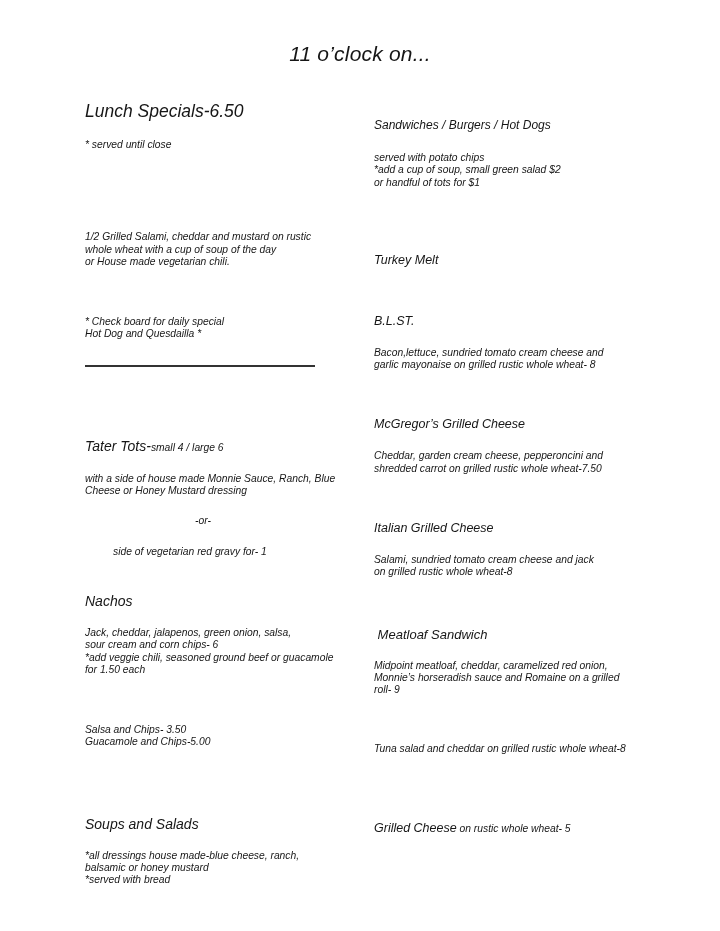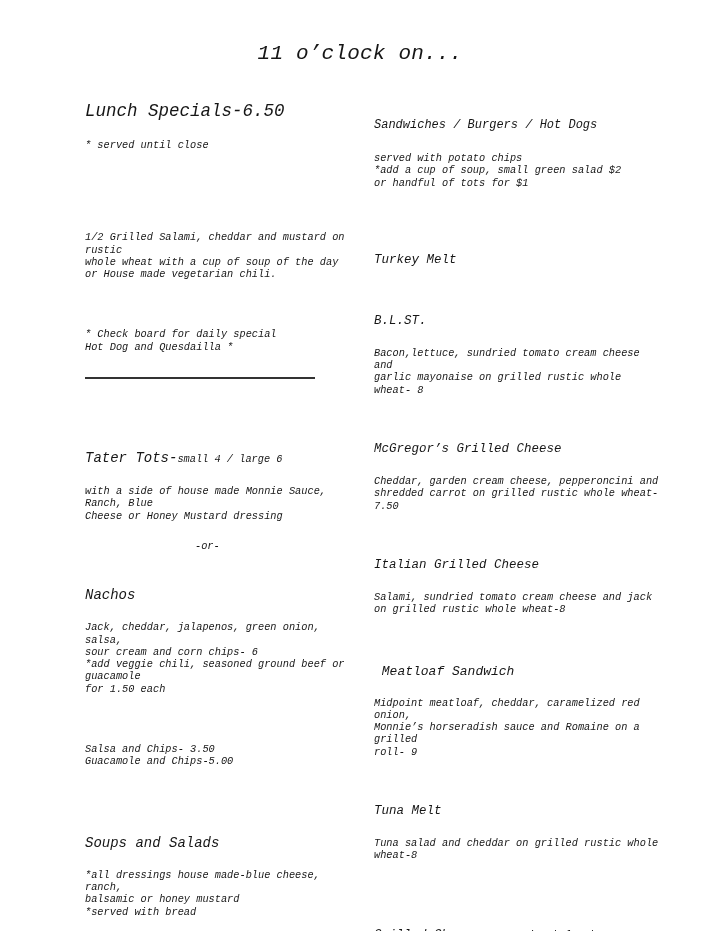--- a/index.html
+++ b/index.html
@@ -16,21 +16,21 @@
   .right { left: 374px; top: 98px; width: 290px; }
   .h1 { font-size: 17.5px; line-height: 19px; }
   .h2 { font-size: 14px; line-height: 15px; }
   .t { font-size: 10.3px; line-height: 12.3px; }
   .small { font-size: 10.3px; text-align: center; }
   .gap10 { height: 10px; } .gap12 { height: 12px; } .gap14 { height: 14px; } .gap18 { height: 18px; }
   .center { }
   .rule { width: 230px; height: 2px; background: #333; margin-top: 6px; }
   .indent { padding-left: 28px; }
   .or { padding-left: 110px; }
-  div { white-space: pre-line; font-family: Liberation Mono, monospace; }
+  div { white-space: pre-line; }
 </style>
 </head>
 <body>
 
 <div class="title">11 o’clock on...</div>
 
 <div class="col left">
   <div class="h1">Lunch Specials-6.50</div>
   <div class="t">* served until close</div>
   <div class="gap14"></div>
@@ -41,20 +41,21 @@
   <div class="gap12"></div>
   <div class="t center" style="width:230px">* Check board for daily special
 Hot Dog and Quesdailla *</div>
   <div class="rule"></div>
   <div class="gap18"></div>
 
   <div class="h2"><span>Tater Tots-</span><span class="small">small 4 / large 6</span></div>
   <div class="t">with a side of house made Monnie Sauce, Ranch, Blue
 Cheese or  Honey Mustard dressing</div>
   <div class="t or">-or-</div>
+  <div class="t indent">side of vegetarian red gravy for- 1</div>
 
   <div class="h2">Nachos</div>
   <div class="t">Jack, cheddar, jalapenos, green onion, salsa,
 sour cream and corn chips- 6
 *add veggie chili, seasoned ground beef or guacamole
 for 1.50 each</div>
   <div class="gap12"></div>
   <div class="t">Salsa and Chips- 3.50
 Guacamole and Chips-5.00</div>
   <div class="gap14"></div>
@@ -105,21 +106,20 @@
   <div class="gap10"></div>
   <div class="h2" style="font-size:12.5px">Italian Grilled Cheese</div>
   <div class="t">Salami, sundried tomato cream cheese and jack
 on grilled rustic whole wheat-8</div>
   <div class="gap12"></div>
   <div class="h2" style="font-size:13px;white-space:pre"> Meatloaf Sandwich</div>
   <div class="t">Midpoint meatloaf, cheddar, caramelized red onion,
 Monnie’s horseradish sauce and Romaine on a grilled
 roll- 9</div>
   <div class="gap10"></div>
-  <div class="h2" style="font-size:12.5px">Tuna Melt</div>
   <div class="t">Tuna salad and cheddar on grilled rustic whole wheat-8</div>
   <div class="gap12"></div>
 
   <div class="h2" style="font-size:12.5px"><span>Grilled Cheese</span><span class="small"> on rustic whole wheat- 5</span></div>
   
   
   
 
   
   

